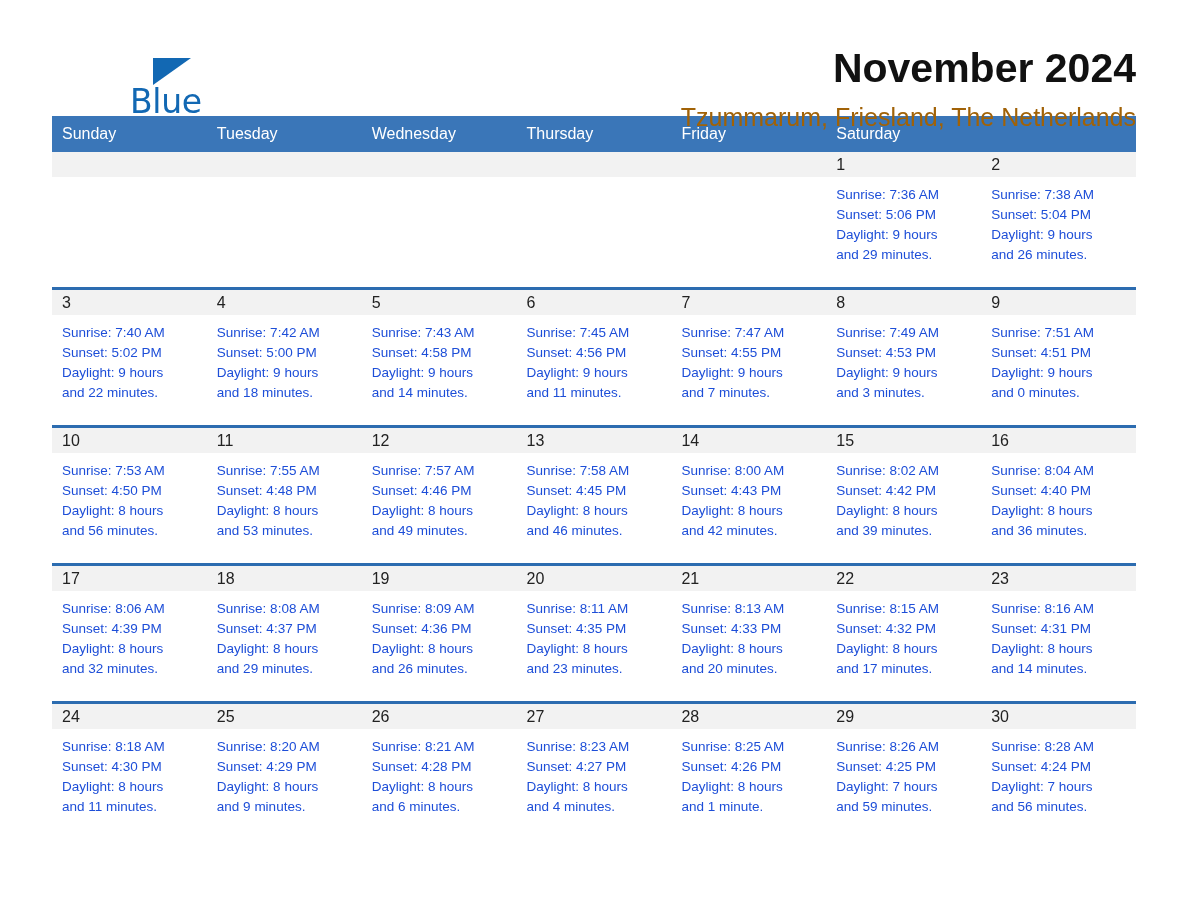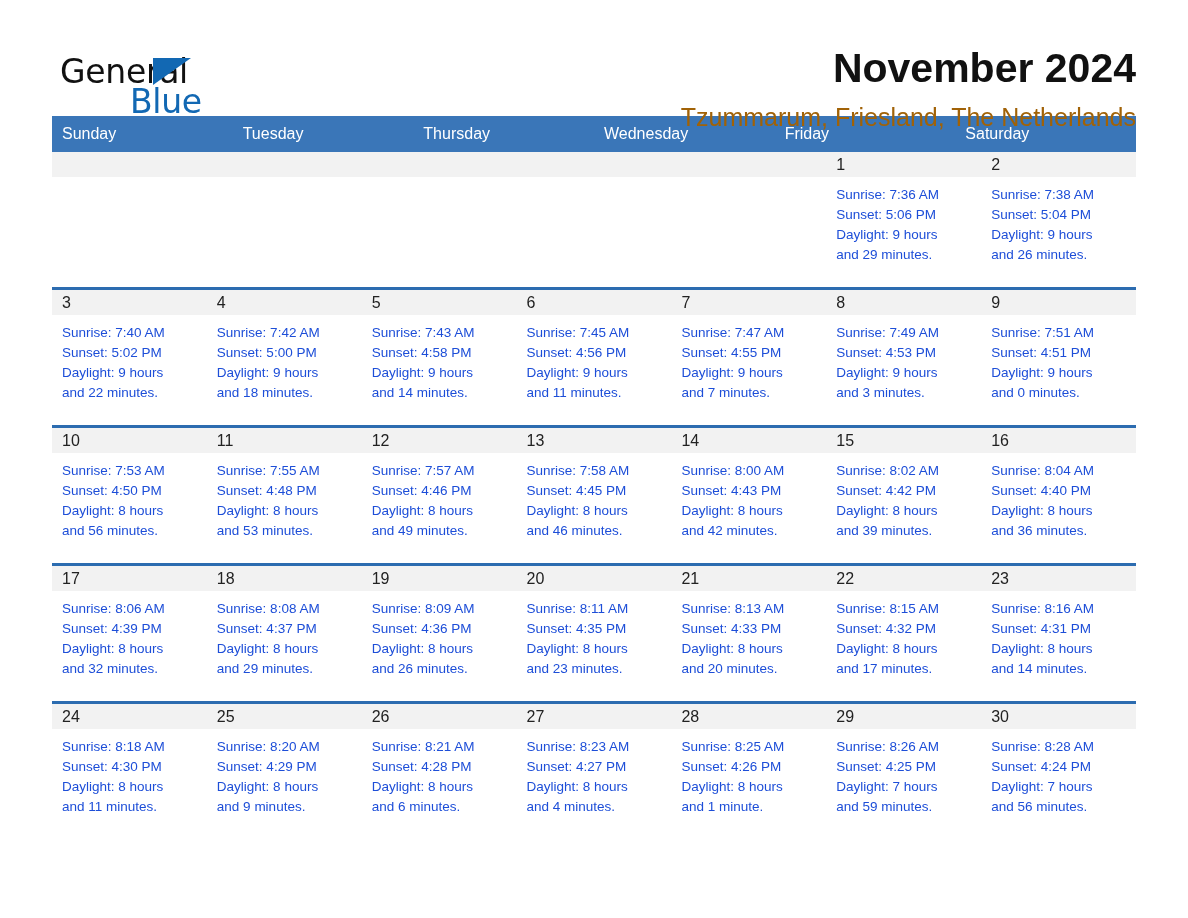--- a/index.html
+++ b/index.html
@@ -85,21 +85,21 @@
     white-space: nowrap;
   }
 
   
   .calendar {
     margin-top: 24px;
     width: 1084px;
   }
   .week-header {
     display: grid;
-    grid-template-columns: repeat(6, 1fr);
+    grid-template-columns: repeat(7, 1fr);
     background: #3a76b8;
   }
   .dow {
     color: #ffffff;
     font-size: 16px;
     padding: 8px 0 9px 10px;
     line-height: 1.2;
   }
   .week-row {
     display: grid;
@@ -138,36 +138,35 @@
     white-space: nowrap;
   }
 </style>
 </head>
 <body>
 
 <div class="page">
 
   <div class="header">
     <div class="logo">
-      <span class="logo-general">General</span>
       <span class="logo-tri"></span>
       <span class="logo-blue">Blue</span>
     </div>
     <div class="title-block">
       <div class="cal-title">November 2024</div>
       <div class="cal-subtitle">Tzummarum, Friesland, The Netherlands</div>
     </div>
   </div>
 
   <div class="calendar">
     <div class="week-header" id="dow-row">
         <div class="dow">Sunday</div>
         <div class="dow">Tuesday</div>
+        <div class="dow">Wednesday</div>
         <div class="dow">Thursday</div>
-        <div class="dow">Wednesday</div>
         <div class="dow">Friday</div>
         <div class="dow">Saturday</div>
       </div>
     <div id="weeks-container">
         <div class="week-row">
           <div class="day-cell empty">
             <div class="day-num-band"></div>
             <div class="day-info"></div>
           </div>
           <div class="day-cell empty">

